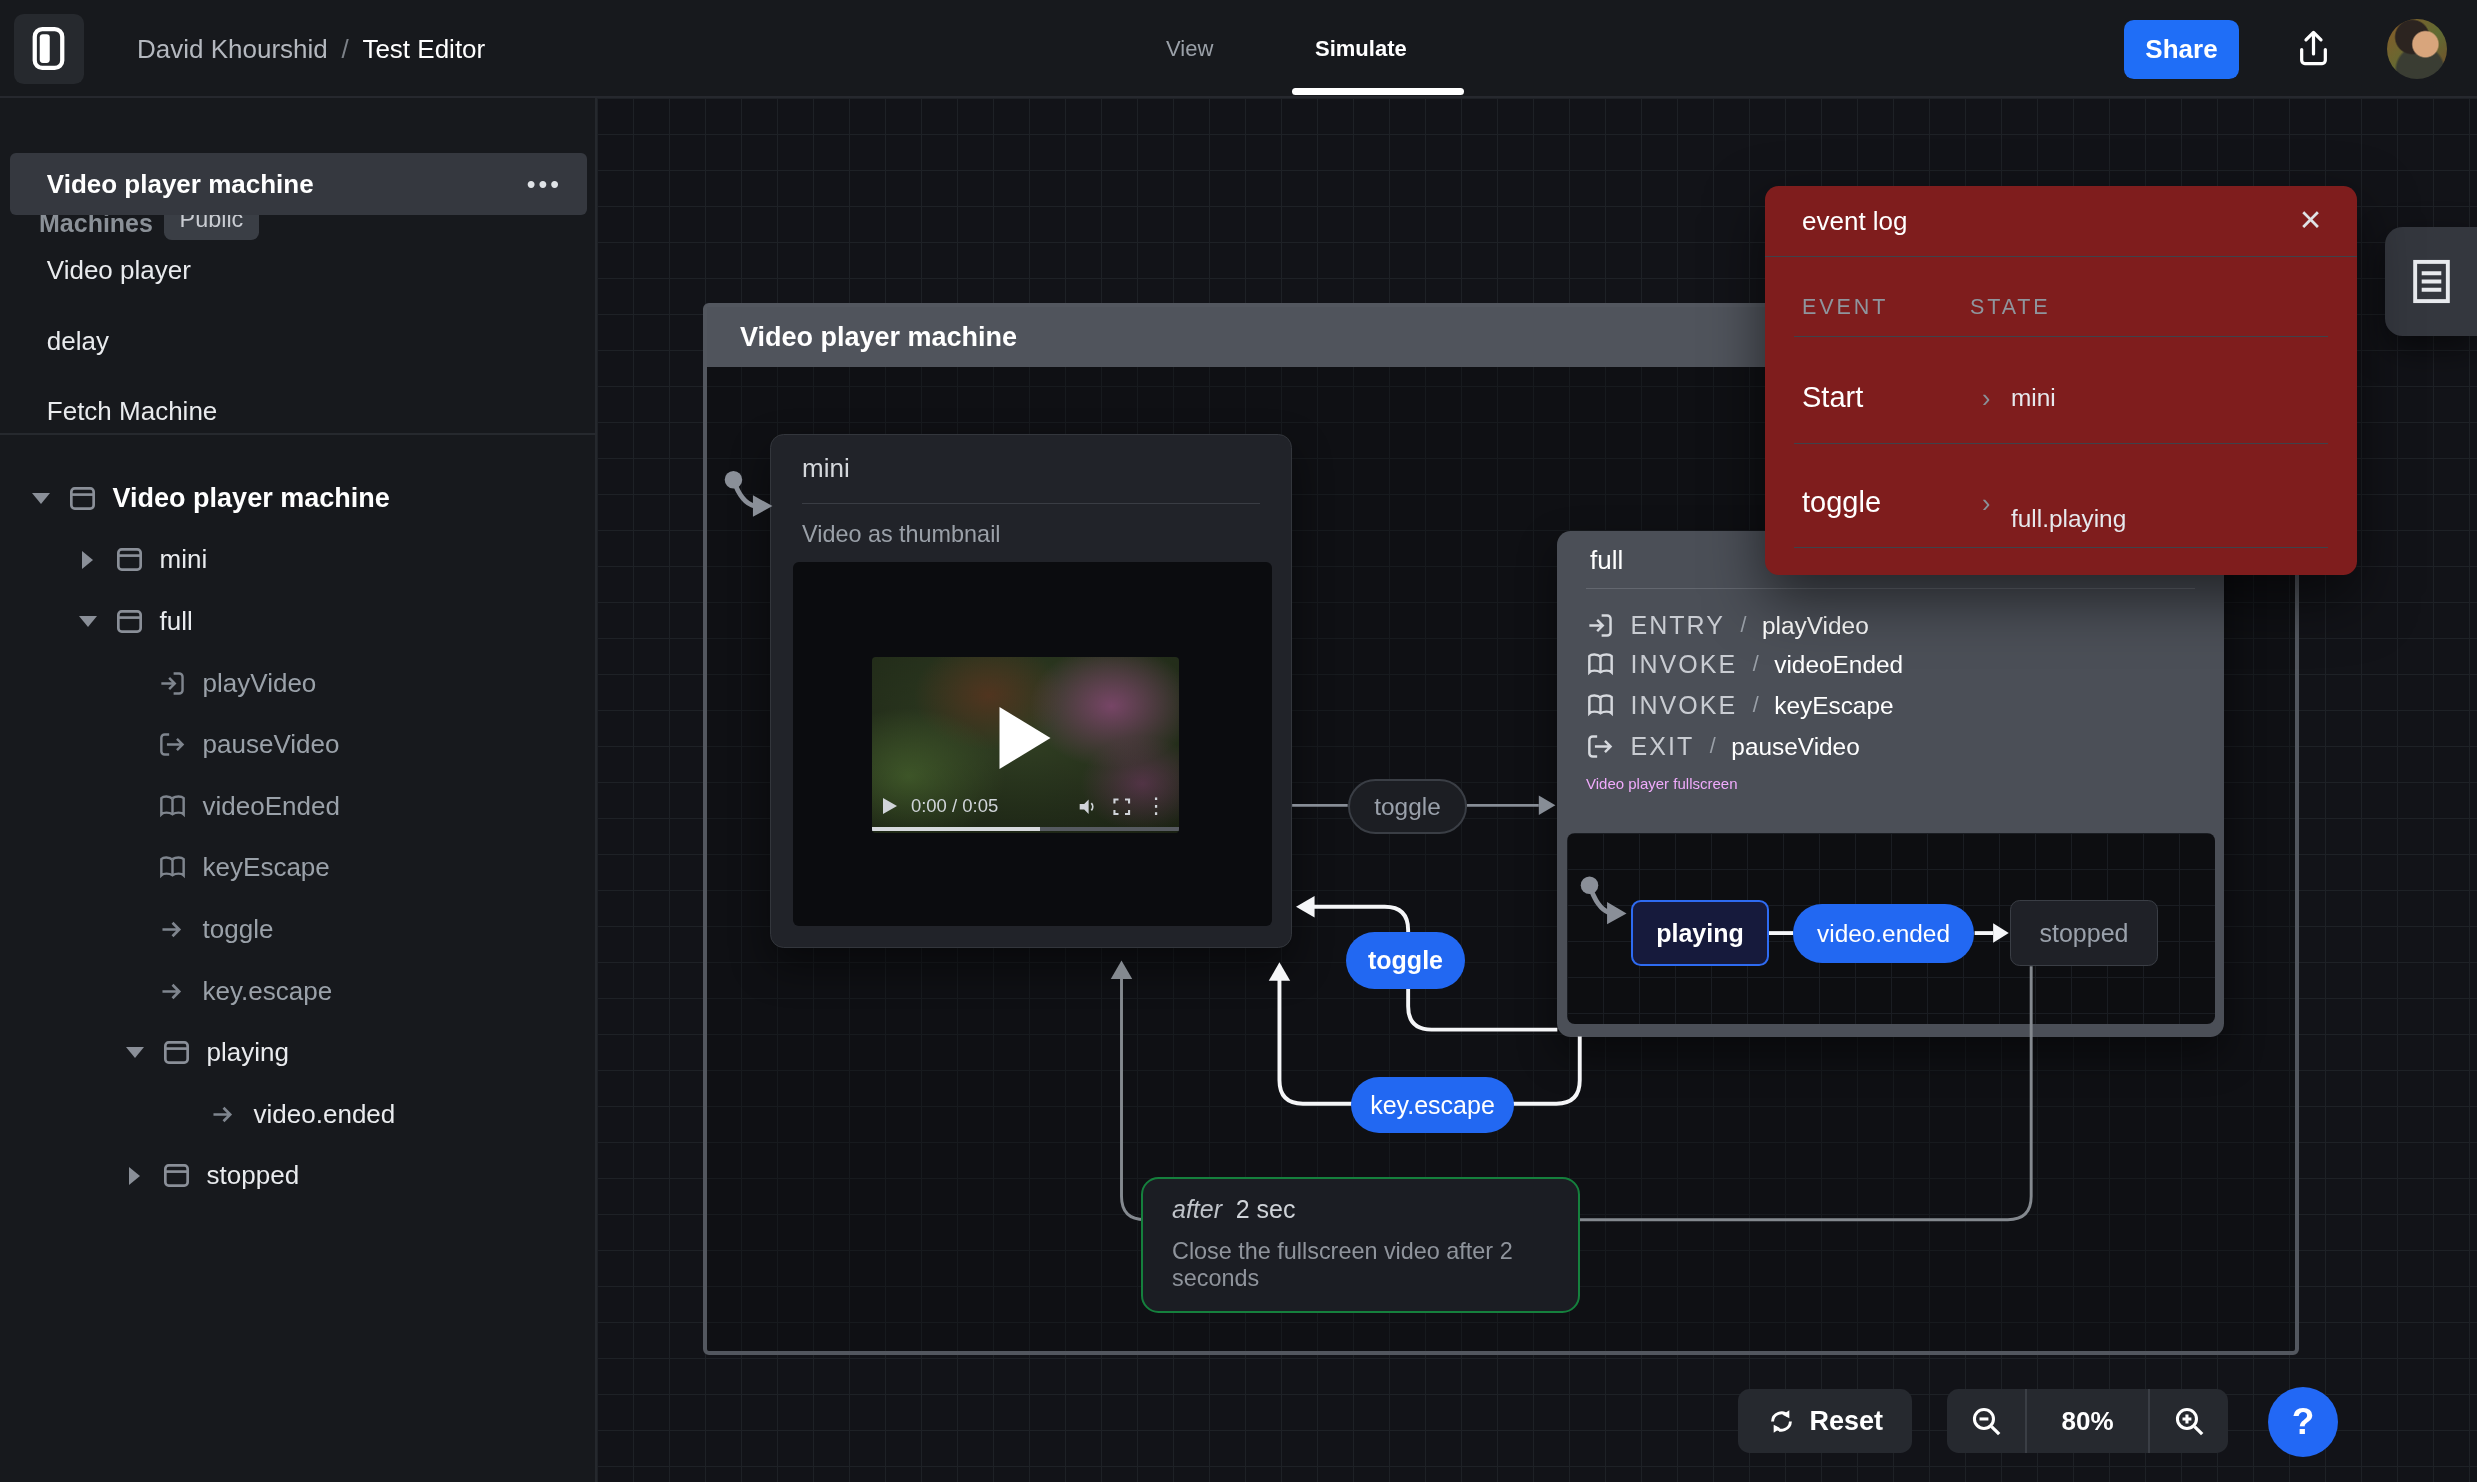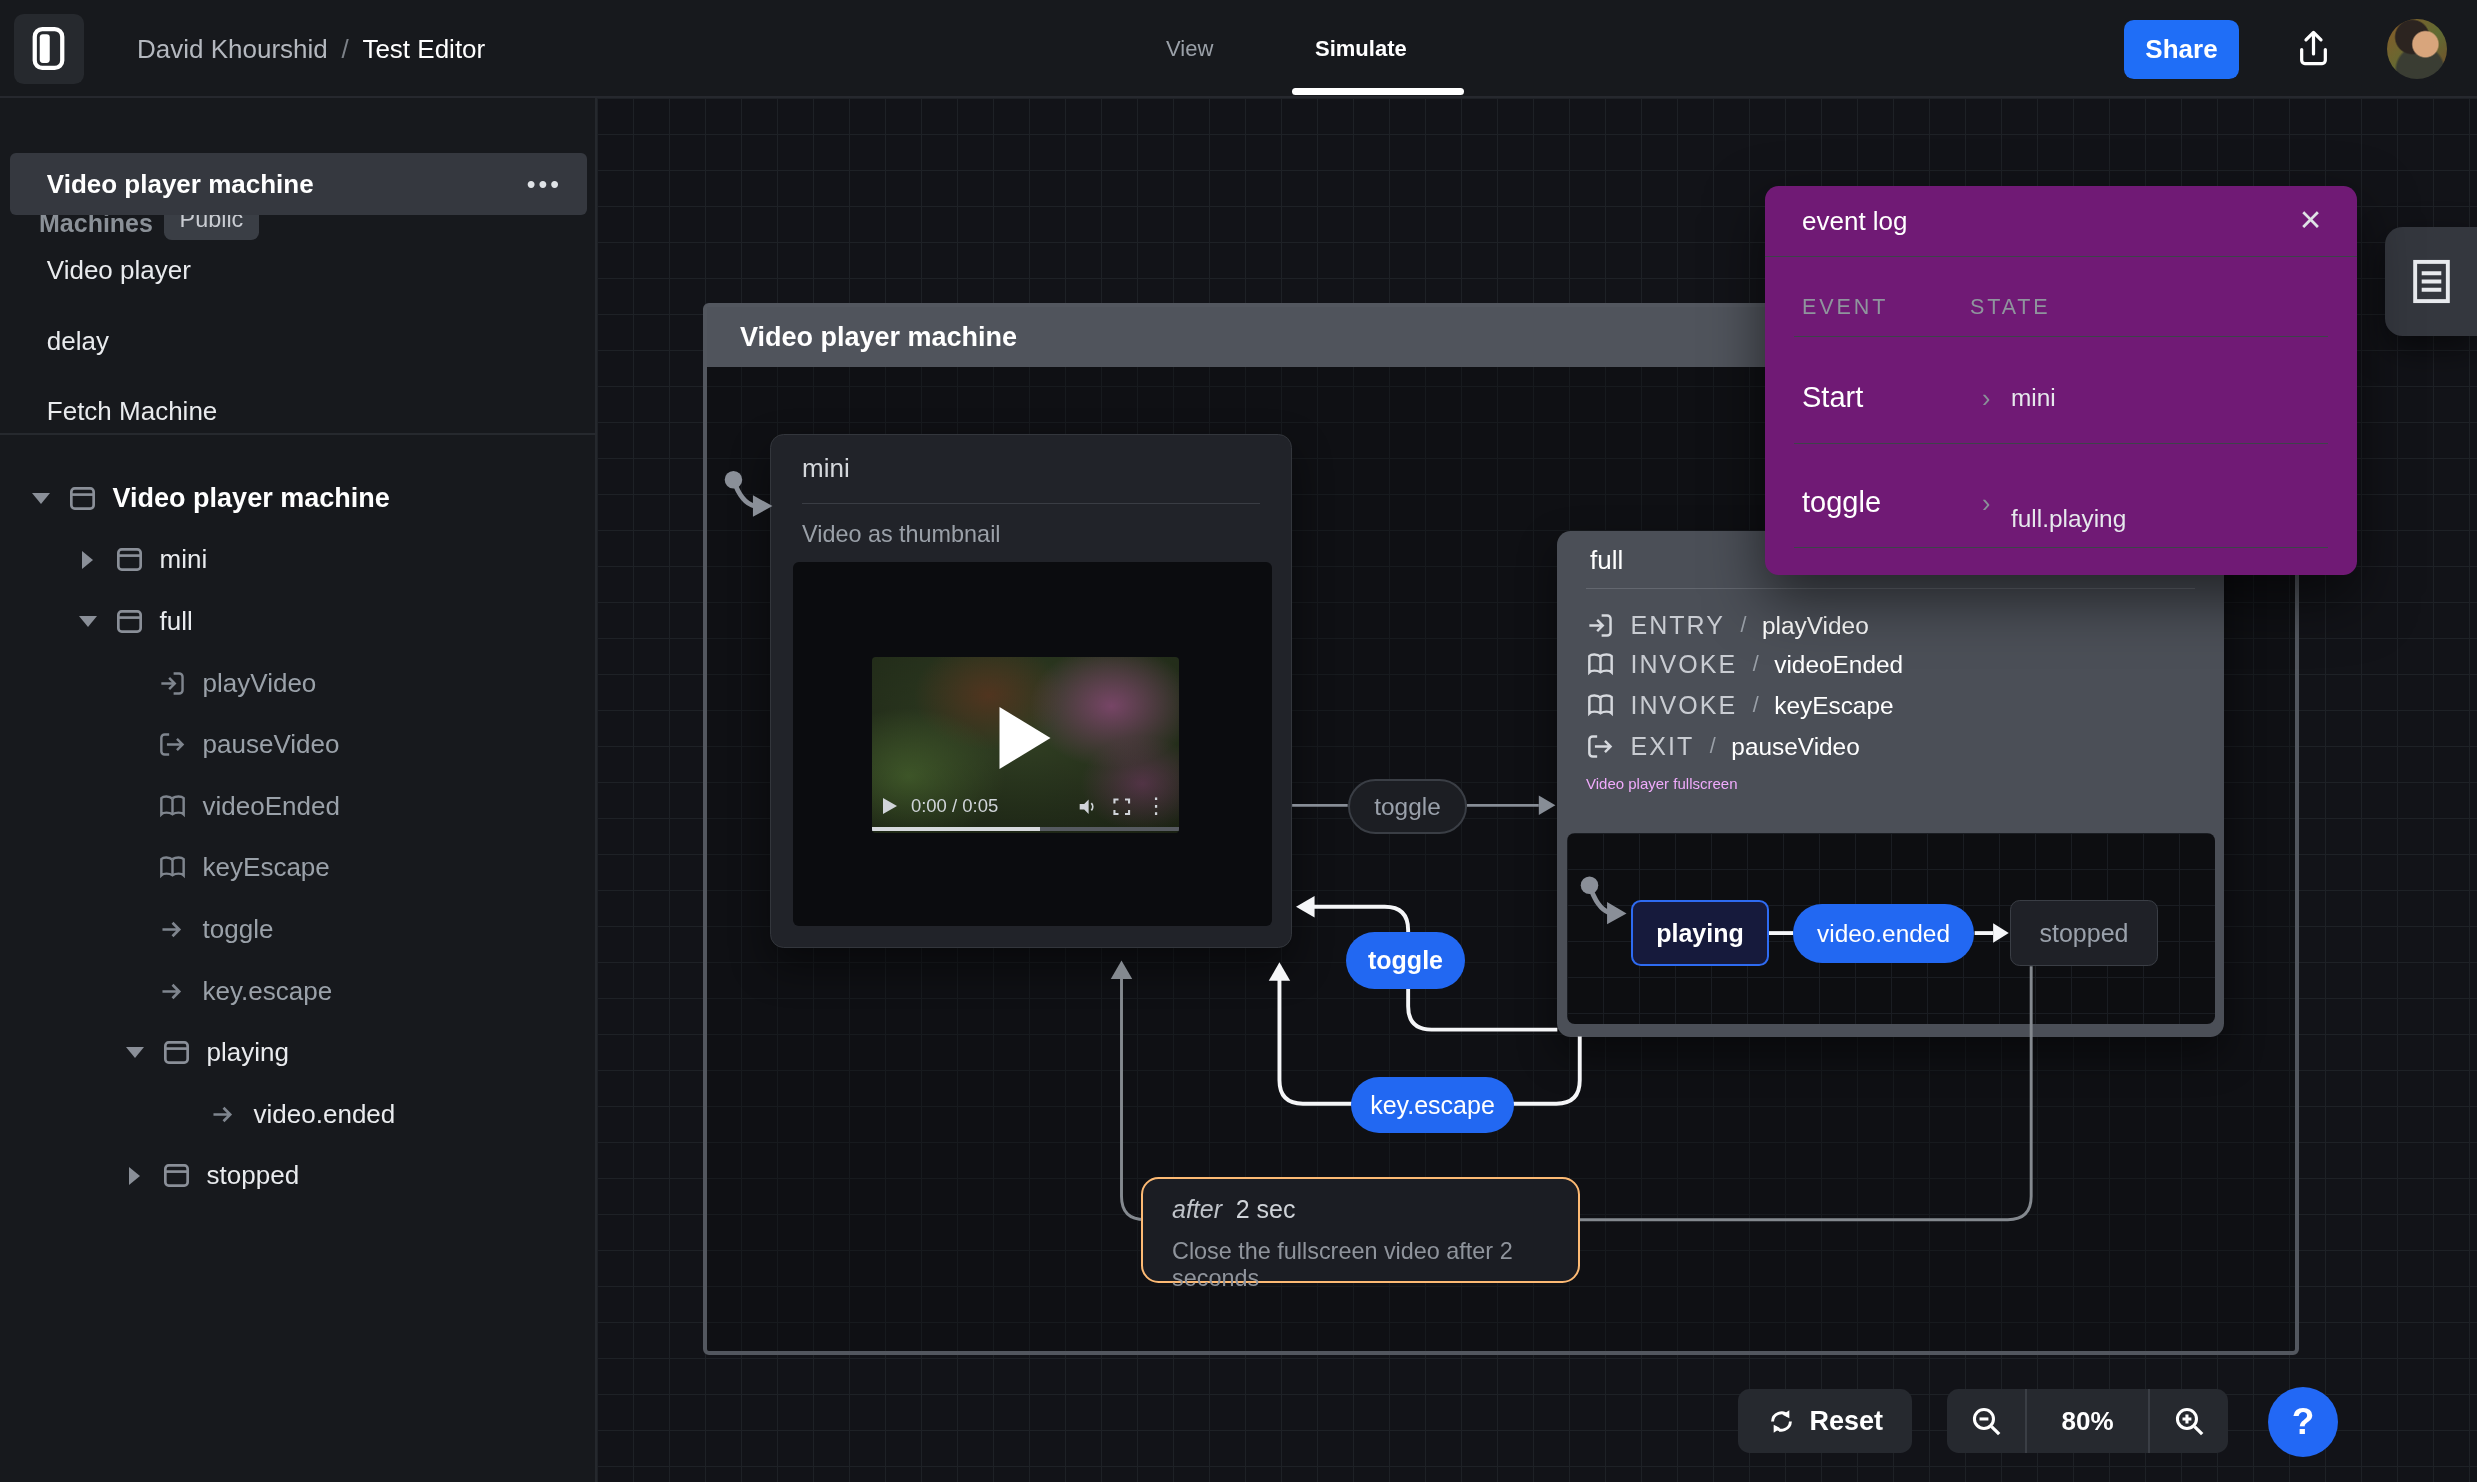--- a/index.html
+++ b/index.html
@@ -86,29 +86,29 @@
     background-image:linear-gradient(#1a1d22 1px,transparent 1px),linear-gradient(90deg,#1a1d22 1px,transparent 1px);background-size:36px 36px;}
 
   .playing-node{position:absolute;left:1631px;top:900px;width:138px;height:66px;background:#161a3c;border:2.9px solid #2e6bf2;border-radius:9.8px;color:#fff;font-weight:bold;font-size:25px;display:flex;align-items:center;justify-content:center;z-index:13;cursor:pointer;}
   .stopped-node{position:absolute;left:2010px;top:900px;width:148px;height:66px;background:#1f2127;border:1px solid #3a3e45;border-radius:9.8px;color:#9aa1ab;font-size:25px;display:flex;align-items:center;justify-content:center;z-index:13;cursor:pointer;}
   .pill{position:absolute;display:flex;align-items:center;justify-content:center;border-radius:29px;z-index:14;cursor:pointer;}
   .pill.gray{left:1348px;top:779px;width:119px;height:55px;background:#1c1e23;border:2px solid #3a3e45;color:#9aa1ab;font-size:24.4px;}
   .pill.blue1{left:1346px;top:932px;width:119px;height:57px;background:#2268f2;color:#fff;font-weight:bold;font-size:25px;}
   .pill.ve{left:1793px;top:904px;width:181px;height:59px;background:#2268f2;color:#fff;font-size:24.4px;z-index:14;}
   .pill.ke{left:1351px;top:1077px;width:163px;height:56px;background:#2268f2;color:#fff;font-size:25px;}
 
-  .after-note{position:absolute;left:1141px;top:1177px;width:439px;height:106px;background:#1b1d23;border:2px solid #fdba74;border-radius:17.6px;z-index:14;cursor:pointer;}
+  .after-note{position:absolute;left:1141px;top:1177px;width:439px;height:136px;background:#1b1d23;border:2px solid #15803d;border-radius:17.6px;z-index:14;cursor:pointer;}
   .after-l1{position:absolute;left:29px;top:15.6px;font-size:25px;color:#cfd3d8;}
   .after-kw{font-style:italic;color:#bfc3c9;margin-right:13.7px;}
   .after-l2{position:absolute;left:29px;top:59px;font-size:23.4px;color:#8f949c;}
 
   .wires{position:absolute;left:0;top:0;width:2477px;height:1482px;z-index:12;pointer-events:none;}
 
   
-  .eventlog{position:absolute;left:1765px;top:186px;width:592px;height:389px;background:#701a75;border-radius:13.7px;box-shadow:0 23.4px 59px rgba(0,0,0,.55);z-index:40;}
+  .eventlog{position:absolute;left:1765px;top:186px;width:592px;height:389px;background:#7f1d1d;border-radius:13.7px;box-shadow:0 23.4px 59px rgba(0,0,0,.55);z-index:40;}
   .el-title{position:absolute;left:37px;top:0;height:70px;line-height:70px;color:#fff;font-size:26px;}
   .el-close{position:absolute;right:27px;top:13.7px;width:39px;height:39px;color:#dfe2e6;font-size:37px;line-height:39px;text-align:center;cursor:pointer;}
   .el-div{position:absolute;left:0;right:0;height:1px;background:#3e424a;}
   .el-div.inset{left:29px;right:29px;}
   .el-col{position:absolute;top:109px;font-size:21.5px;color:#8f959d;letter-spacing:2.9px;}
   .el-ev{position:absolute;left:37px;font-size:29px;color:#fff;}
   .el-ch{position:absolute;left:217px;font-size:25px;color:#8a9098;}
   .el-st{position:absolute;left:246px;font-size:24.4px;color:#e6e8ec;}
 
   .right-tab{position:absolute;left:2385px;top:227px;width:92px;height:109px;background:#34373e;border-radius:17.6px 0 0 17.6px;box-shadow:0 13.7px 33px rgba(0,0,0,.5);z-index:35;display:flex;align-items:center;justify-content:center;cursor:pointer;}

